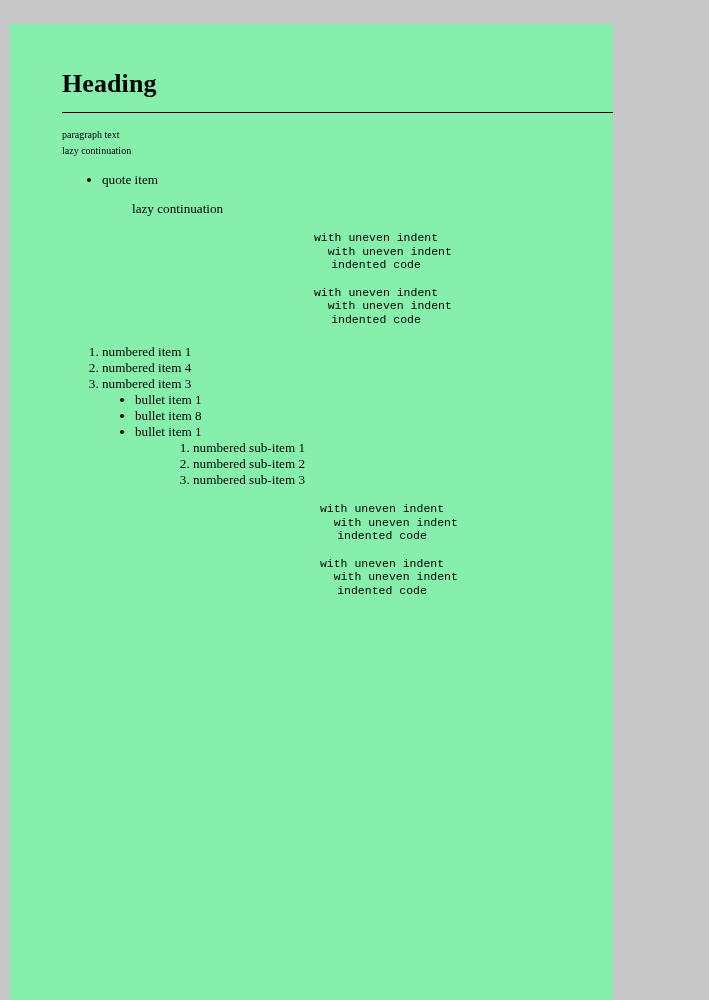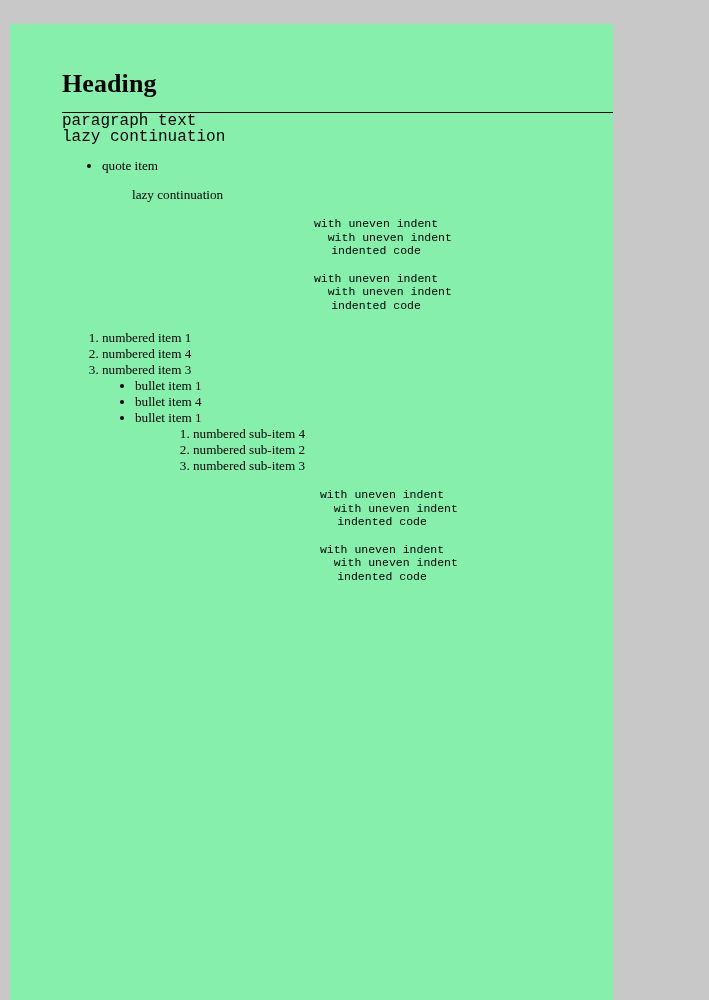--- a/index.html
+++ b/index.html
@@ -38,24 +38,24 @@
     color: #000;
     letter-spacing: 0.1px;
   }
   .rule {
     border: none;
     border-top: 1.5px solid #000;
     margin: 7px 0 0 0;
     width: 604px;
   }
   .para {
-    font-size: 16px;
+    font-size: 10px;
     line-height: 16px;
+    margin-top: 14px;
     color: #000;
-    font-family: Liberation Mono, monospace;
   }
   ul.bullets {
     margin: 13px 0 0 0;
     padding-left: 40px;
     list-style-type: disc;
     font-size: 13.2px;
     line-height: 16px;
   }
   ul.bullets li { margin: 0; padding: 0; }
   blockquote.bq {
@@ -131,25 +131,25 @@
     with uneven indent
 indented code</pre>
 
     <ol class="numbered">
       <li>numbered item 1</li>
       <li>numbered item 4</li>
       <li>
         <span>numbered item 3</span>
         <ul class="sub-bullets">
           <li>bullet item 1</li>
-          <li>bullet item 4</li>
+          <li>bullet item 8</li>
           <li>
             <span>bullet item 1</span>
             <ol class="sub-numbered">
-              <li>numbered sub-item 4</li>
+              <li>numbered sub-item 1</li>
               <li>numbered sub-item 2</li>
               <li>numbered sub-item 3</li>
             </ol>
           </li>
         </ul>
       </li>
     </ol>
 
     <pre class="code indent2">with uneven indent
     with uneven indent

